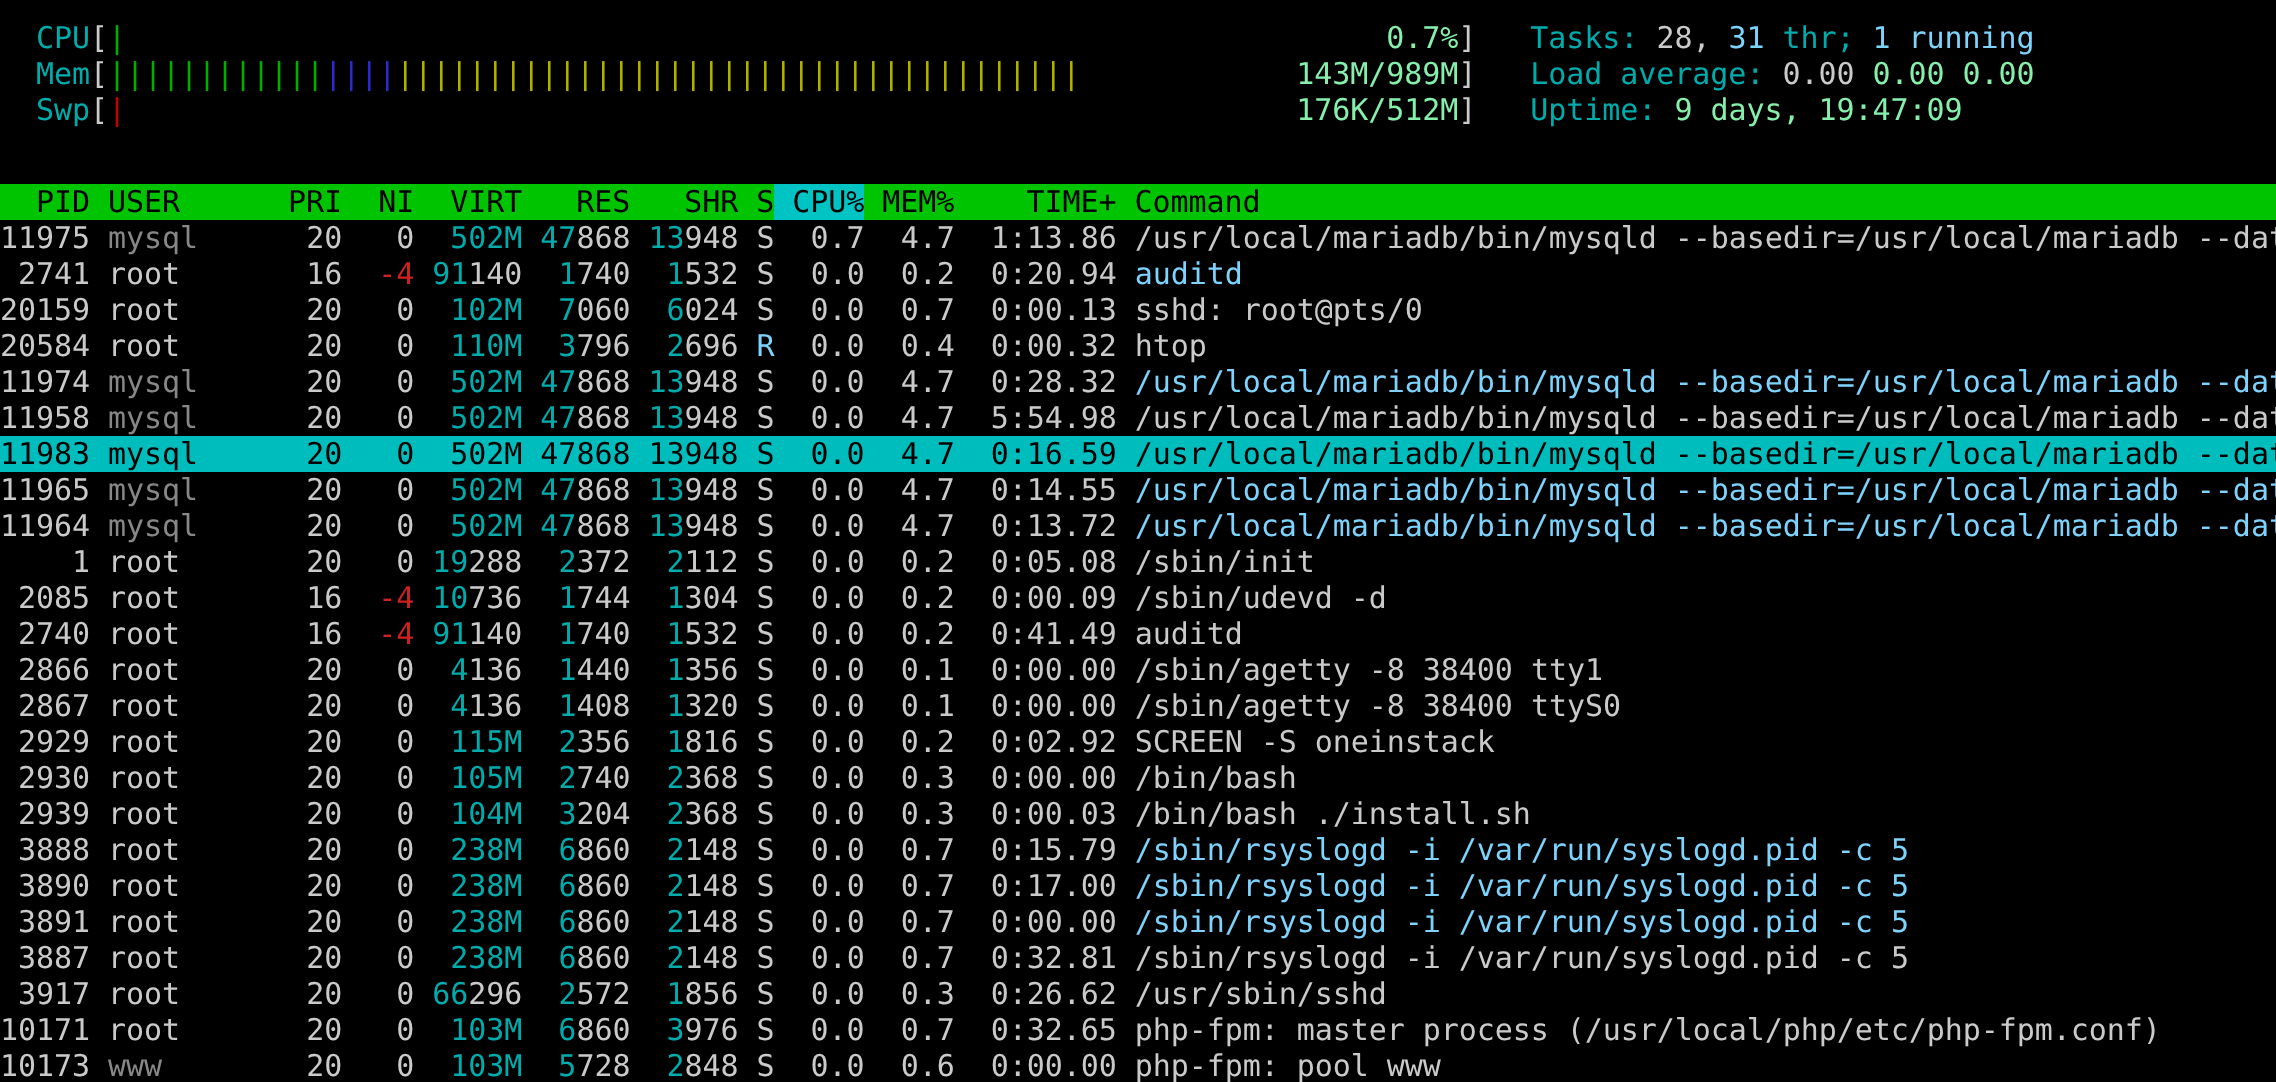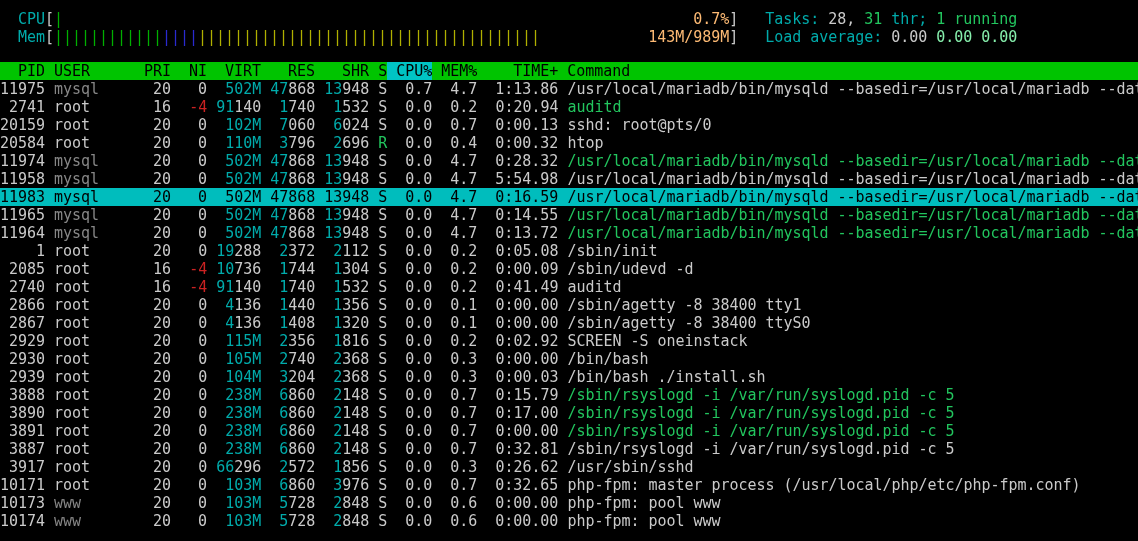--- a/index.html
+++ b/index.html
@@ -7,41 +7,42 @@
     width:1138px;height:541px;overflow:hidden;
     font-family:"DejaVu Sans Mono","Liberation Mono",monospace;
     font-size:15px;line-height:18px;letter-spacing:-0.03px;
   }
   #screen{padding-top:10px;}
   .line{white-space:pre;height:18px;}
   .c-white{color:#cacaca}
   .c-gray{color:#878787}
   .c-cyan{color:#00abab}
   .c-cyanb{color:#86efac}
-  .c-green{color:#22c55e}
+  .c-green{color:#7dd3fc}
   .c-red{color:#cc2222}
   .m-green{color:#00b000}
   .m-blue{color:#2a2ad0}
   .m-yellow{color:#b0b000}
   .m-red{color:#c40000}
-  .m-text{color:#fdba74}
-  .thead{background:#00c400;color:#000;height:18px;margin-top:16px;}
+  .m-text{color:#86efac}
+  .thead{background:#00c400;color:#000;height:18px;margin-top:28px;}
   .thead span{color:#000;}
   .sort-col{background:#00c4c4;}
   .row{white-space:pre;height:18px;}
   .row.selected{background:#00bdbd;}
   .row.selected span{color:#000 !important;text-align:right;}
 </style>
 </head>
 <body>
 
 <div id="screen">
   <div id="meters">
       <div class="line"><span>  </span><span class="c-cyan">CPU</span><span class="c-white">[</span><span class="m-green">|</span><span>                                                                      </span><span class="m-text">0.7%</span><span class="c-white">]</span><span>   </span><span><span class="c-cyan">Tasks: </span><span class="c-white">28, </span><span class="c-green">31</span><span class="c-cyan"> thr; </span><span class="c-green">1 running</span></span></div>
       <div class="line"><span>  </span><span class="c-cyan">Mem</span><span class="c-white">[</span><span class="m-green">||||||||||||</span><span class="m-blue">||||</span><span class="m-yellow">||||||||||||||||||||||||||||||||||||||</span><span>            </span><span class="m-text">143M/989M</span><span class="c-white">]</span><span>   </span><span><span class="c-cyan">Load average: </span><span class="c-white">0.00 </span><span class="c-cyanb">0.00 0.00</span></span></div>
+      <div class="line"><span>  </span><span class="c-cyan">Swp</span><span class="c-white">[</span><span class="m-red">|</span><span>                                                                 </span><span class="m-text">176K/512M</span><span class="c-white">]</span><span>   </span><span><span class="c-cyan">Uptime: </span><span class="c-cyanb">9 days, 19:47:09</span></span></div>
     </div>
   <div id="thead" class="line thead"><span>  PID</span><span> </span><span>USER     </span><span> PRI</span><span>  NI</span><span>  VIRT</span><span>   RES</span><span>   SHR</span><span> </span><span>S</span><span class="sort-col"> CPU%</span><span> MEM%</span><span>    TIME+</span><span> </span><span>Command</span></div>
   <div id="tbody">
       <div class="row"><span class="c-white">11975</span><span> </span><span class="c-gray">mysql</span><span>    </span><span>  </span><span class="c-white">20</span><span>   </span><span class="c-white">0</span><span>  </span><span class="c-cyan">502M</span><span> </span><span class="c-cyan">47</span><span class="c-white">868</span><span> </span><span class="c-cyan">13</span><span class="c-white">948</span><span> </span><span class="c-white">S</span><span>  </span><span class="c-white">0.7</span><span>  </span><span class="c-white">4.7</span><span>  </span><span class="c-white">1:13.86</span><span> </span><span class="c-white">/usr/local/mariadb/bin/mysqld --basedir=/usr/local/mariadb --dat</span></div>
       <div class="row"><span> </span><span class="c-white">2741</span><span> </span><span class="c-white">root</span><span>     </span><span>  </span><span class="c-white">16</span><span>  </span><span class="c-red">-4</span><span> </span><span class="c-cyan">91</span><span class="c-white">140</span><span>  </span><span class="c-cyan">1</span><span class="c-white">740</span><span>  </span><span class="c-cyan">1</span><span class="c-white">532</span><span> </span><span class="c-white">S</span><span>  </span><span class="c-white">0.0</span><span>  </span><span class="c-white">0.2</span><span>  </span><span class="c-white">0:20.94</span><span> </span><span class="c-green">auditd</span></div>
       <div class="row"><span class="c-white">20159</span><span> </span><span class="c-white">root</span><span>     </span><span>  </span><span class="c-white">20</span><span>   </span><span class="c-white">0</span><span>  </span><span class="c-cyan">102M</span><span>  </span><span class="c-cyan">7</span><span class="c-white">060</span><span>  </span><span class="c-cyan">6</span><span class="c-white">024</span><span> </span><span class="c-white">S</span><span>  </span><span class="c-white">0.0</span><span>  </span><span class="c-white">0.7</span><span>  </span><span class="c-white">0:00.13</span><span> </span><span class="c-white">sshd: root@pts/0</span></div>
       <div class="row"><span class="c-white">20584</span><span> </span><span class="c-white">root</span><span>     </span><span>  </span><span class="c-white">20</span><span>   </span><span class="c-white">0</span><span>  </span><span class="c-cyan">110M</span><span>  </span><span class="c-cyan">3</span><span class="c-white">796</span><span>  </span><span class="c-cyan">2</span><span class="c-white">696</span><span> </span><span class="c-green">R</span><span>  </span><span class="c-white">0.0</span><span>  </span><span class="c-white">0.4</span><span>  </span><span class="c-white">0:00.32</span><span> </span><span class="c-white">htop</span></div>
       <div class="row"><span class="c-white">11974</span><span> </span><span class="c-gray">mysql</span><span>    </span><span>  </span><span class="c-white">20</span><span>   </span><span class="c-white">0</span><span>  </span><span class="c-cyan">502M</span><span> </span><span class="c-cyan">47</span><span class="c-white">868</span><span> </span><span class="c-cyan">13</span><span class="c-white">948</span><span> </span><span class="c-white">S</span><span>  </span><span class="c-white">0.0</span><span>  </span><span class="c-white">4.7</span><span>  </span><span class="c-white">0:28.32</span><span> </span><span class="c-green">/usr/local/mariadb/bin/mysqld --basedir=/usr/local/mariadb --dat</span></div>
       <div class="row"><span class="c-white">11958</span><span> </span><span class="c-gray">mysql</span><span>    </span><span>  </span><span class="c-white">20</span><span>   </span><span class="c-white">0</span><span>  </span><span class="c-cyan">502M</span><span> </span><span class="c-cyan">47</span><span class="c-white">868</span><span> </span><span class="c-cyan">13</span><span class="c-white">948</span><span> </span><span class="c-white">S</span><span>  </span><span class="c-white">0.0</span><span>  </span><span class="c-white">4.7</span><span>  </span><span class="c-white">5:54.98</span><span> </span><span class="c-white">/usr/local/mariadb/bin/mysqld --basedir=/usr/local/mariadb --dat</span></div>
       <div class="row selected"><span class="c-white">11983</span><span> </span><span class="c-gray">mysql</span><span>    </span><span>  </span><span class="c-white">20</span><span>   </span><span class="c-white">0</span><span>  </span><span class="c-cyan">502M</span><span> </span><span class="c-cyan">47</span><span class="c-white">868</span><span> </span><span class="c-cyan">13</span><span class="c-white">948</span><span> </span><span class="c-white">S</span><span>  </span><span class="c-white">0.0</span><span>  </span><span class="c-white">4.7</span><span>  </span><span class="c-white">0:16.59</span><span> </span><span class="c-white">/usr/local/mariadb/bin/mysqld --basedir=/usr/local/mariadb --dat</span></div>

